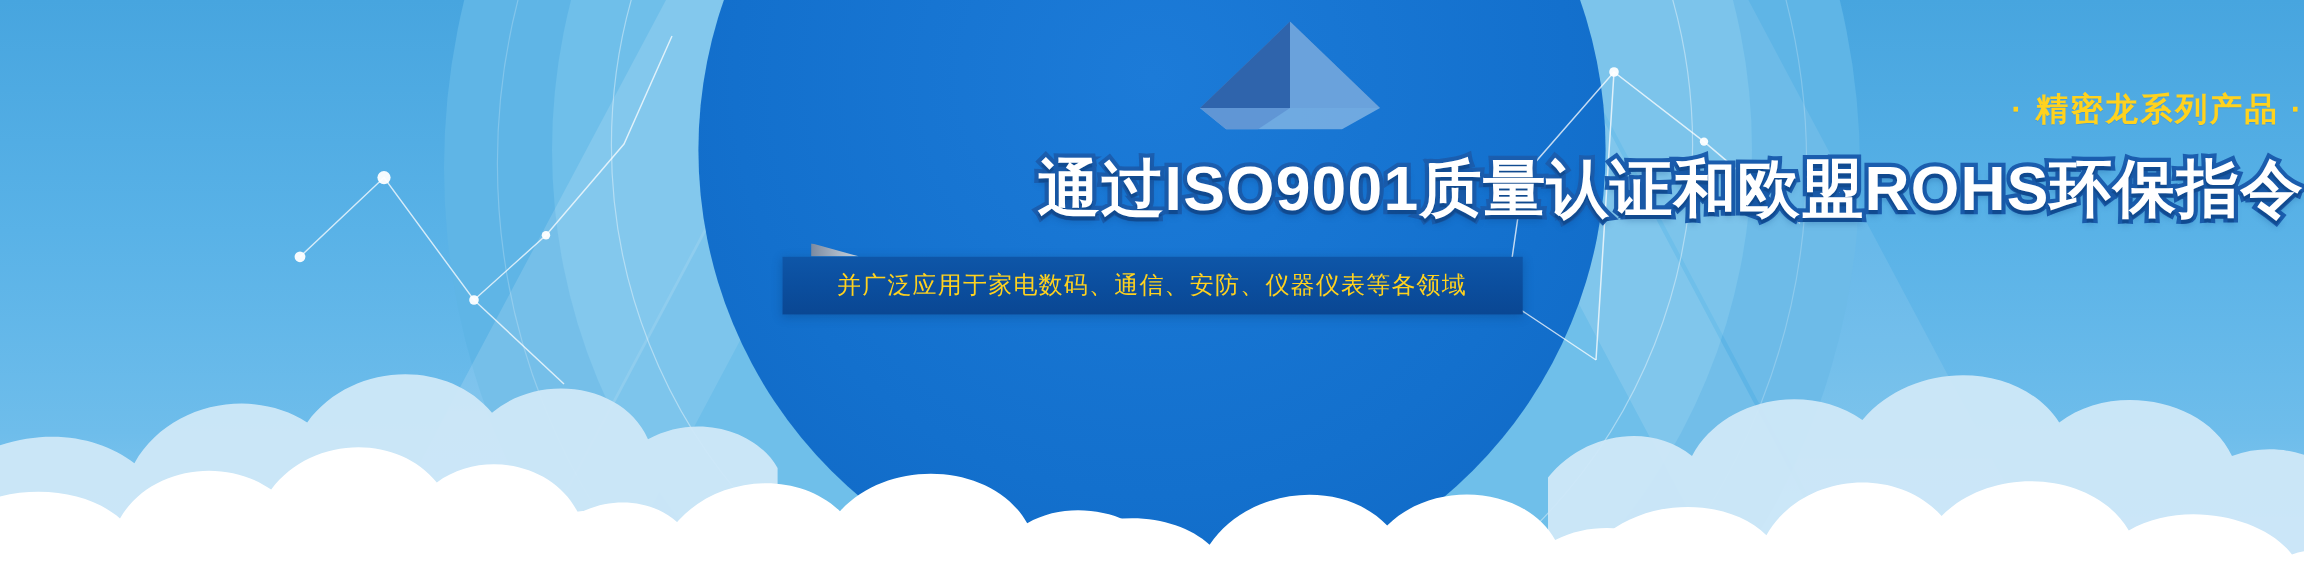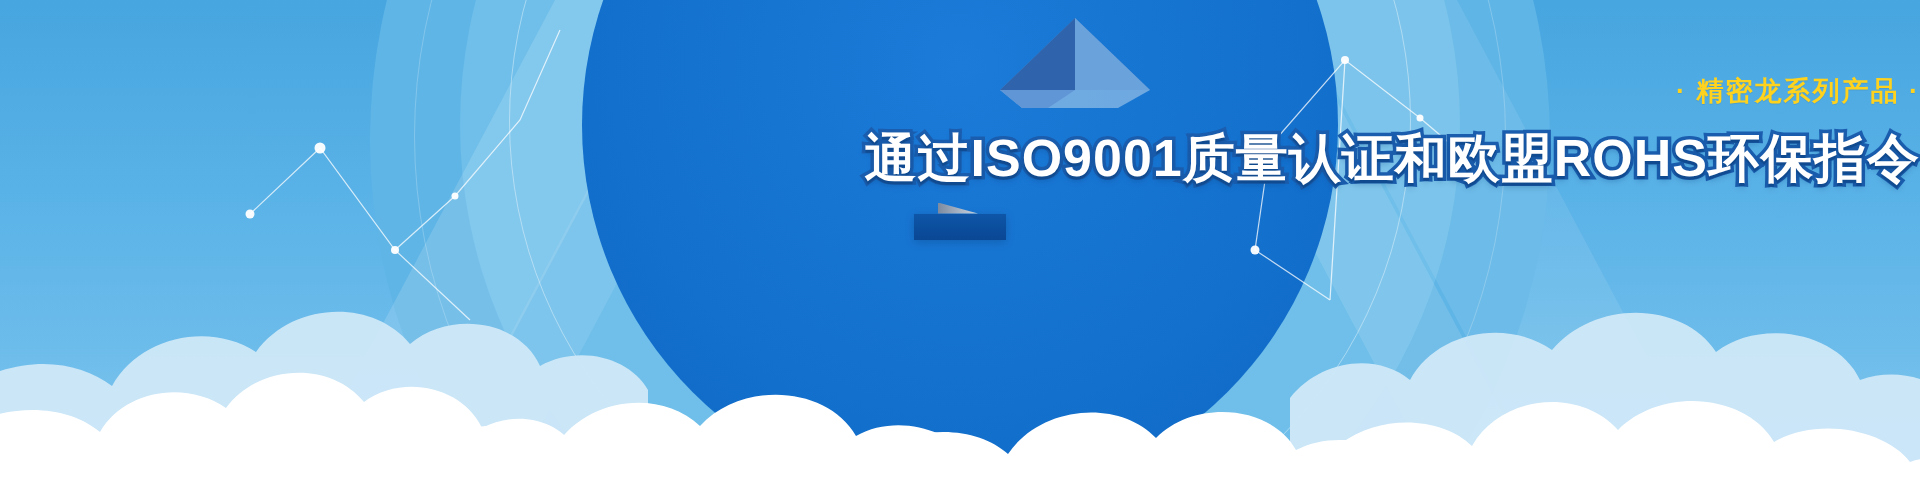--- a/index.html
+++ b/index.html
@@ -225,20 +225,21 @@
   </svg>
 
   <div class="content">
     <div class="eyebrow">· 精密龙系列产品 ·</div>
 
     <div class="headline">通过ISO9001质量认证和欧盟ROHS环保指令</div>
 
     <div class="caption-wrap">
       <div class="caption-bar">
         <span class="ribbon-fold"></span>
+        <span>并广泛应用于家电数码、通信、安防、仪器仪表等各领域</span>
       </div>
     </div>
   </div>
 
   <svg class="clouds" width="1920" height="240" viewBox="0 0 1920 240" xmlns="http://www.w3.org/2000/svg">
 
     <path fill="#CFE8F8" fill-opacity="0.95" d="
       M -40,240
       L -40,150
       C 20,112 78,120 112,146

